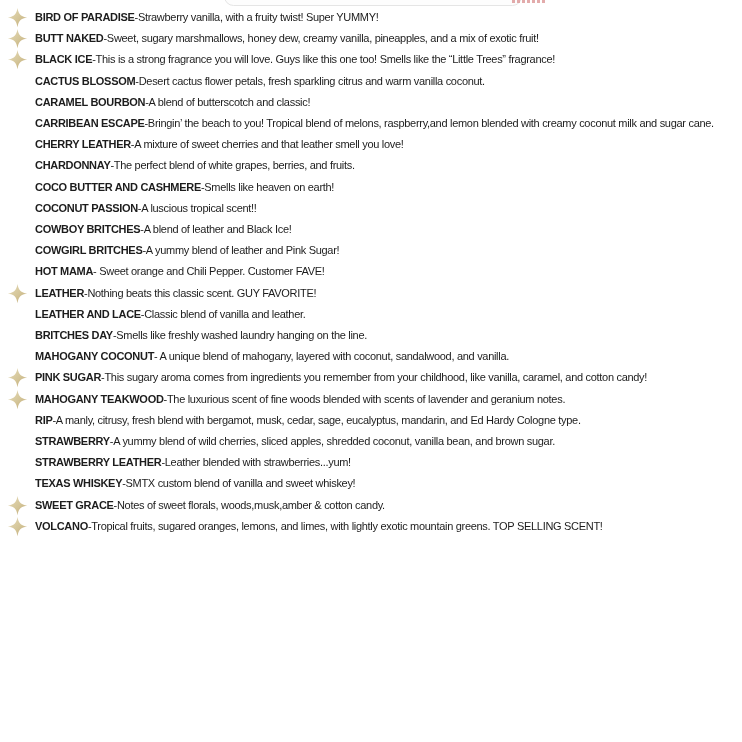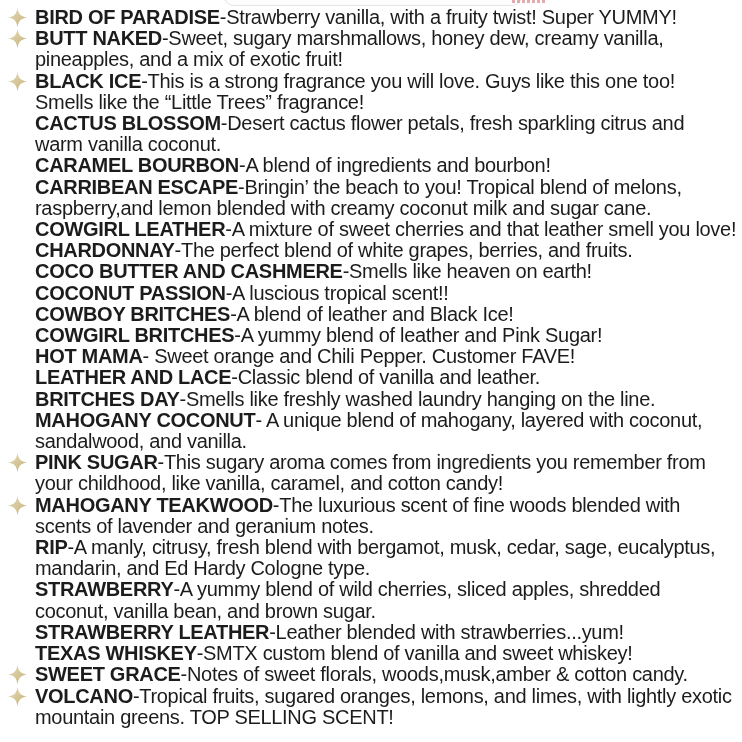--- a/index.html
+++ b/index.html
@@ -31,21 +31,21 @@
     height: 3px;
     background: repeating-linear-gradient(90deg, #d98f8f 0 3px, transparent 3px 5px);
     opacity: 0.75;
   }
   .scent-list {
     position: absolute;
     top: 7px;
     left: 35px;
     width: 702px;
     color: #1c1c1c;
-    font-size: 20px;
+    font-size: 11px;
     line-height: 21.2px;
     letter-spacing: -0.3px;
   }
   .scent-item { position: relative; }
   .scent-name { font-weight: 700; }
   .sparkle {
     position: absolute;
     left: -28px;
     top: 0px;
     width: 21px;
@@ -108,31 +108,31 @@
     <span class="scent-text"><span class="scent-name">BLACK ICE</span><span class="scent-desc">-This is a strong fragrance you will love. Guys like this one too! Smells like the “Little Trees” fragrance!</span></span>
   </div>
 
   <div class="scent-item">
     
     <span class="scent-text"><span class="scent-name">CACTUS BLOSSOM</span><span class="scent-desc">-Desert cactus flower petals, fresh sparkling citrus and warm vanilla coconut.</span></span>
   </div>
 
   <div class="scent-item">
     
-    <span class="scent-text"><span class="scent-name">CARAMEL BOURBON</span><span class="scent-desc">-A blend of ingredients and bourbon!</span></span>
+    <span class="scent-text"><span class="scent-name">CARAMEL BOURBON</span><span class="scent-desc">-A blend of butterscotch and classic!</span></span>
   </div>
 
   <div class="scent-item">
     
     <span class="scent-text"><span class="scent-name">CARRIBEAN ESCAPE</span><span class="scent-desc">-Bringin’ the beach to you! Tropical blend of melons, raspberry,and lemon blended with creamy coconut milk and sugar cane.</span></span>
   </div>
 
   <div class="scent-item">
     
-    <span class="scent-text"><span class="scent-name">COWGIRL LEATHER</span><span class="scent-desc">-A mixture of sweet cherries and that leather smell you love!</span></span>
+    <span class="scent-text"><span class="scent-name">CHERRY LEATHER</span><span class="scent-desc">-A mixture of sweet cherries and that leather smell you love!</span></span>
   </div>
 
   <div class="scent-item">
     
     <span class="scent-text"><span class="scent-name">CHARDONNAY</span><span class="scent-desc">-The perfect blend of white grapes, berries, and fruits.</span></span>
   </div>
 
   <div class="scent-item">
     
     <span class="scent-text"><span class="scent-name">COCO BUTTER AND CASHMERE</span><span class="scent-desc">-Smells like heaven on earth!</span></span>
@@ -151,20 +151,35 @@
   <div class="scent-item">
     
     <span class="scent-text"><span class="scent-name">COWGIRL BRITCHES</span><span class="scent-desc">-A yummy blend of leather and Pink Sugar!</span></span>
   </div>
 
   <div class="scent-item">
     
     <span class="scent-text"><span class="scent-name">HOT MAMA</span><span class="scent-desc">- Sweet orange and Chili Pepper. Customer FAVE!</span></span>
   </div>
 
+  <div class="scent-item">
+    <span class="sparkle">
+      <svg viewBox="0 0 24 24" aria-hidden="true">
+        <defs>
+          <linearGradient id="sparkleGold" x1="0" y1="0" x2="1" y2="1">
+            <stop offset="0" stop-color="#e6dcba"></stop>
+            <stop offset="0.55" stop-color="#d4c598"></stop>
+            <stop offset="1" stop-color="#bda570"></stop>
+          </linearGradient>
+        </defs>
+        <path d="M12 1 C13.2 8.2 15.8 10.8 23 12 C15.8 13.2 13.2 15.8 12 23 C10.8 15.8 8.2 13.2 1 12 C8.2 10.8 10.8 8.2 12 1 Z" fill="url(#sparkleGold)"></path>
+      </svg>
+    </span>
+    <span class="scent-text"><span class="scent-name">LEATHER</span><span class="scent-desc">-Nothing beats this classic scent. GUY FAVORITE!</span></span>
+  </div>
 
   <div class="scent-item">
     
     <span class="scent-text"><span class="scent-name">LEATHER AND LACE</span><span class="scent-desc">-Classic blend of vanilla and leather.</span></span>
   </div>
 
   <div class="scent-item">
     
     <span class="scent-text"><span class="scent-name">BRITCHES DAY</span><span class="scent-desc">-Smells like freshly washed laundry hanging on the line.</span></span>
   </div>

